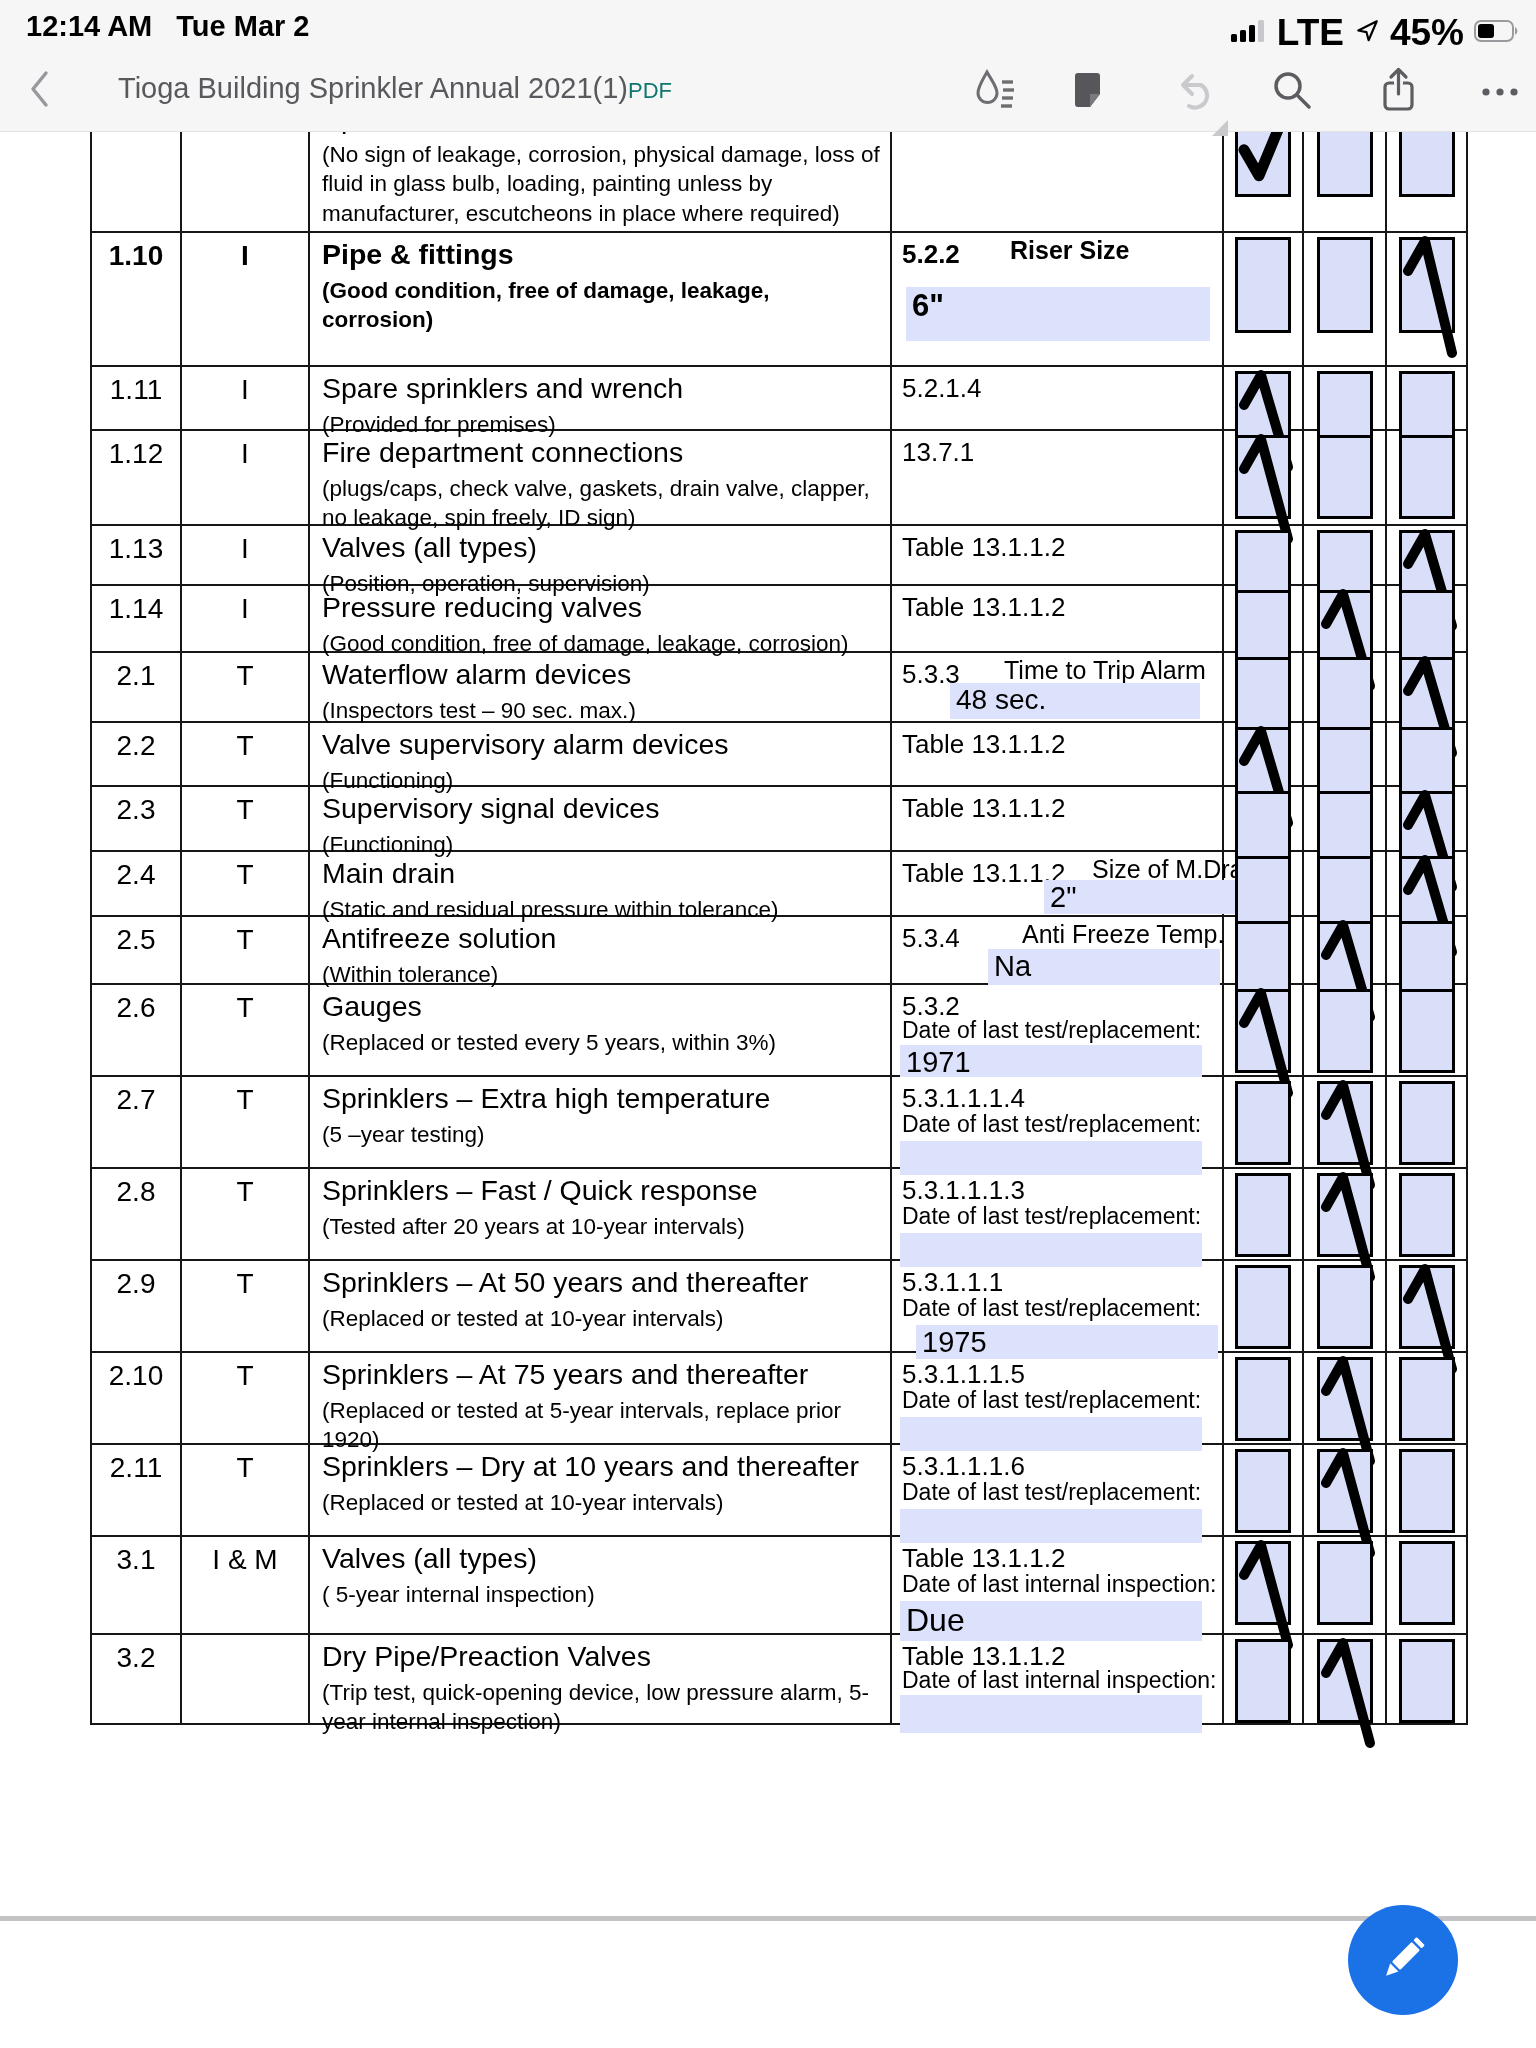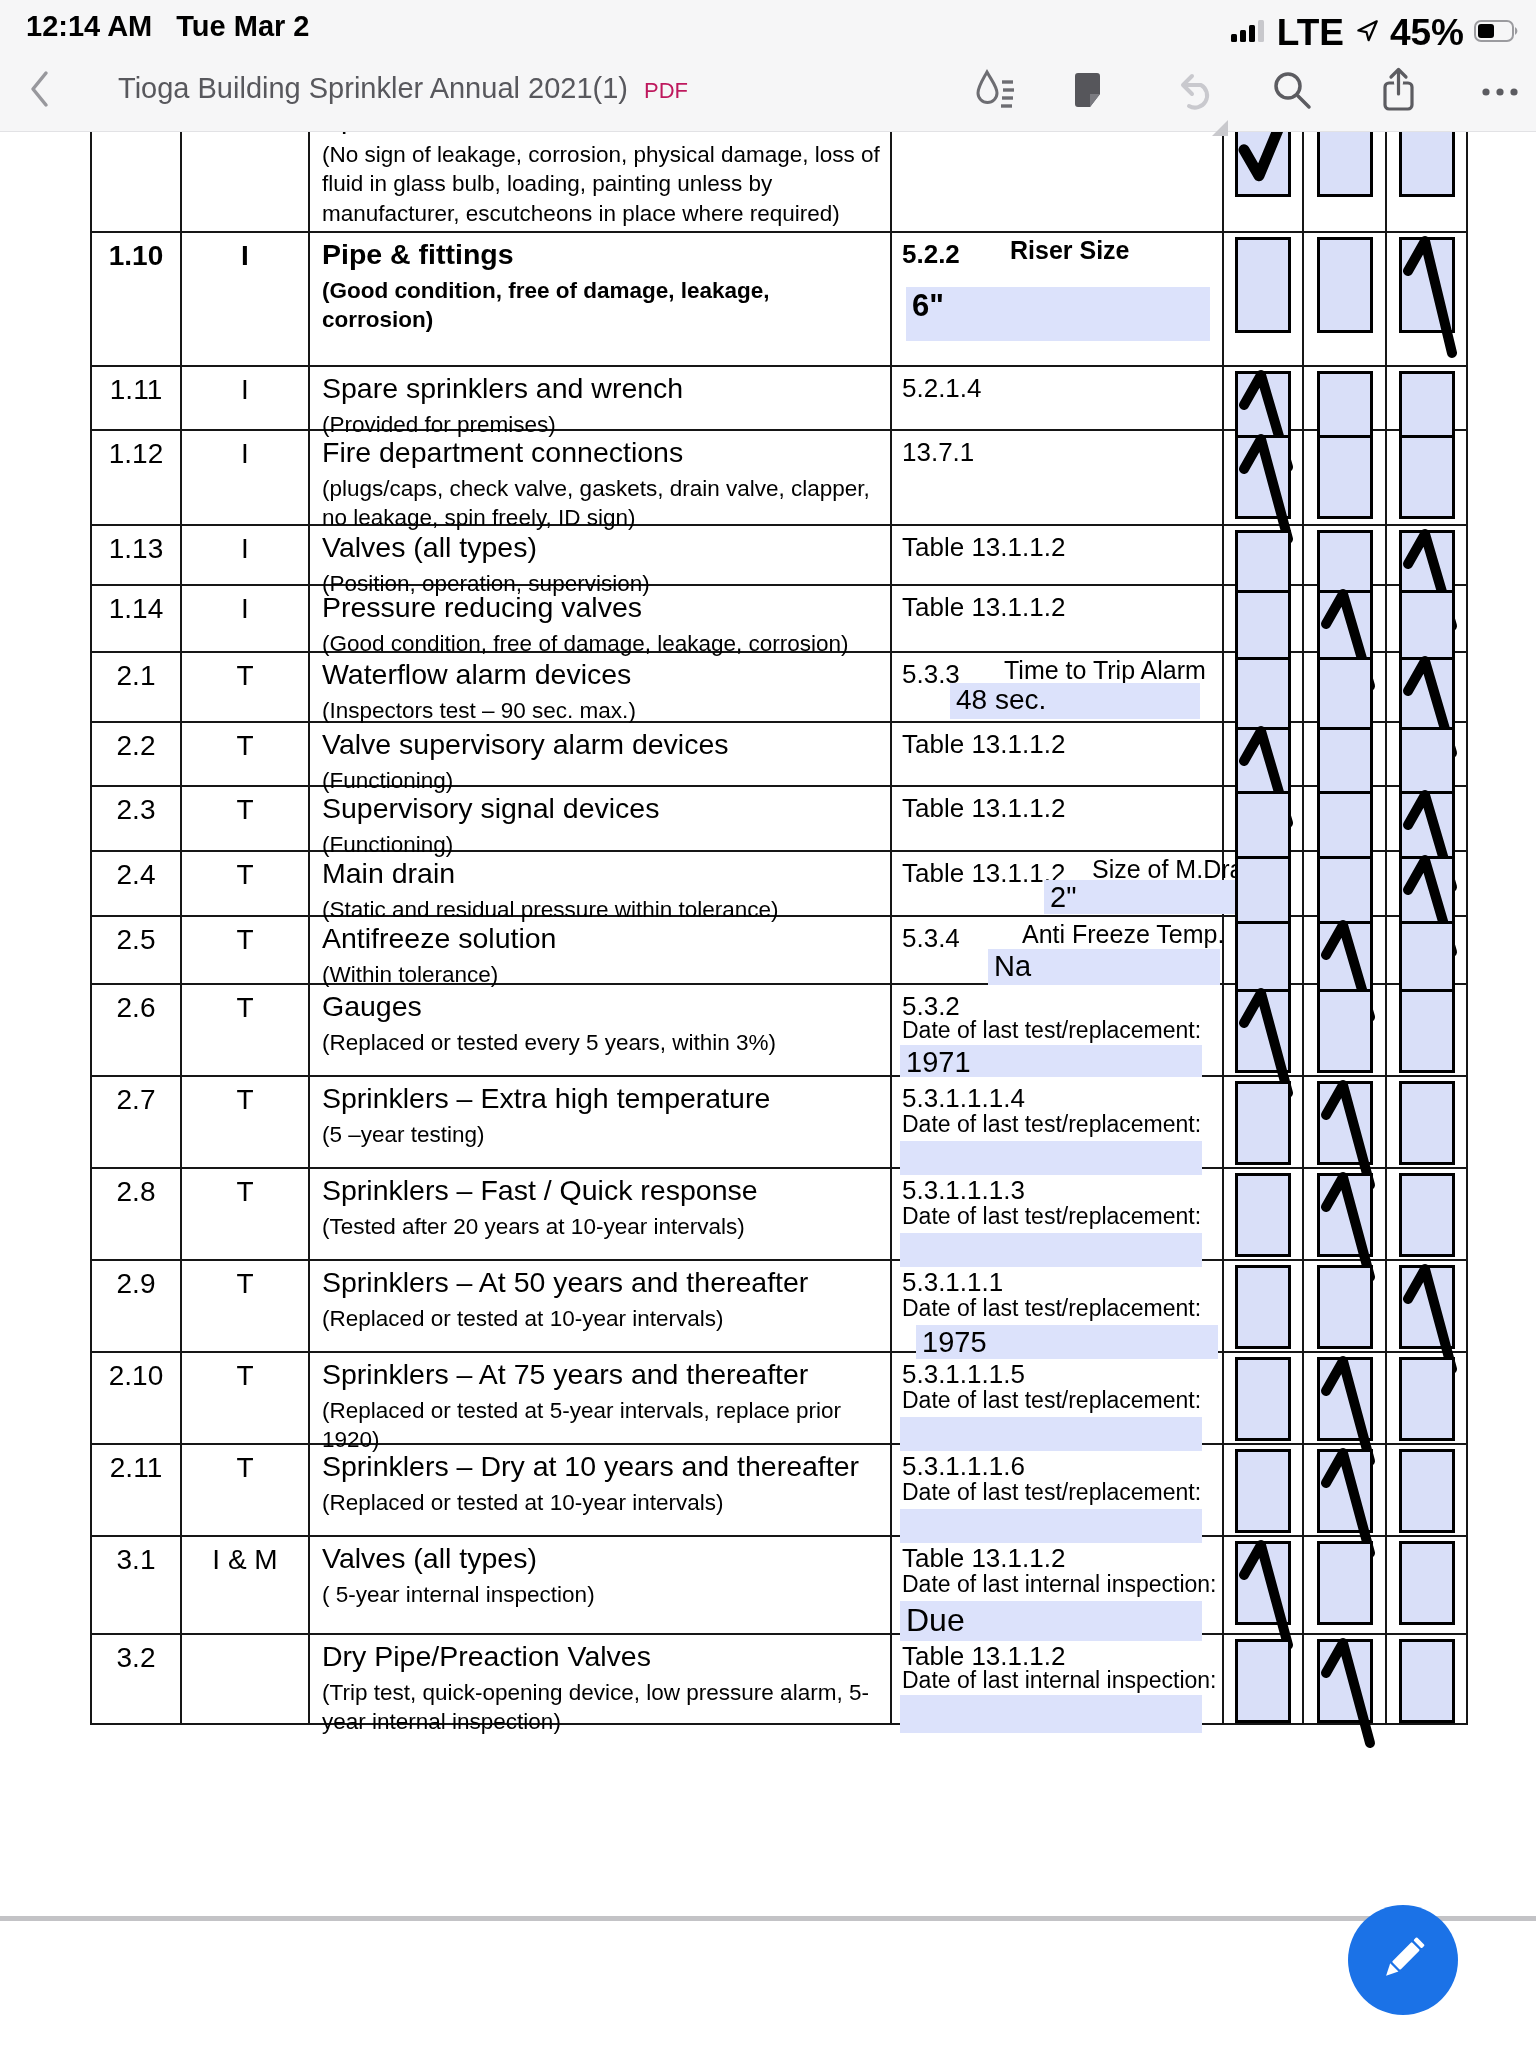--- a/index.html
+++ b/index.html
@@ -6,23 +6,23 @@
   .screen{position:relative;width:1536px;height:2048px;background:#fff;overflow:hidden;
           font-family:"Liberation Sans",sans-serif;color:#000;}
   
   .chrome{position:absolute;left:0;top:0;width:1536px;height:131px;background:#f6f6f7;
           z-index:20;border-bottom:1px solid #e2e2e5;}
   .sb-left{position:absolute;left:26px;top:10px;display:flex;gap:24px;
            font-size:29px;font-weight:700;color:#000;}
   .sb-right{position:absolute;right:16px;top:12px;display:flex;align-items:center;gap:10px;}
   .sb-right .txt{font-size:37px;font-weight:600;color:#000;}
   .back-btn{position:absolute;left:22px;top:64px;width:34px;height:50px;}
-  .titlewrap{position:absolute;left:118px;top:72px;display:flex;align-items:baseline;gap:16px;}
+  .titlewrap{position:absolute;left:118px;top:72px;display:flex;align-items:baseline;}
   .doc-title{font-size:29px;color:#58585d;}
-  .doc-type{font-size:22px;color:#be185d;}
+  .doc-type{font-size:22px;color:#0f766e;}
   .tbi{position:absolute;top:66px;width:48px;height:48px;}
   .pop-tri{position:absolute;left:1212px;top:120px;width:0;height:0;
            border-bottom:16px solid #c9c9cd;border-left:16px solid transparent;z-index:21;}
   
   .doc{position:absolute;left:0;top:0;z-index:1;}
   .tbl{position:absolute;left:90px;top:97px;width:1374px;border:2px solid #161616;border-top:none;
        box-sizing:content-box;}
   .row{position:relative;border-bottom:2px solid #161616;}
   .row:last-child{border-bottom:none;}
   .cell{position:absolute;top:0;height:100%;box-sizing:border-box;border-right:2px solid #161616;}

